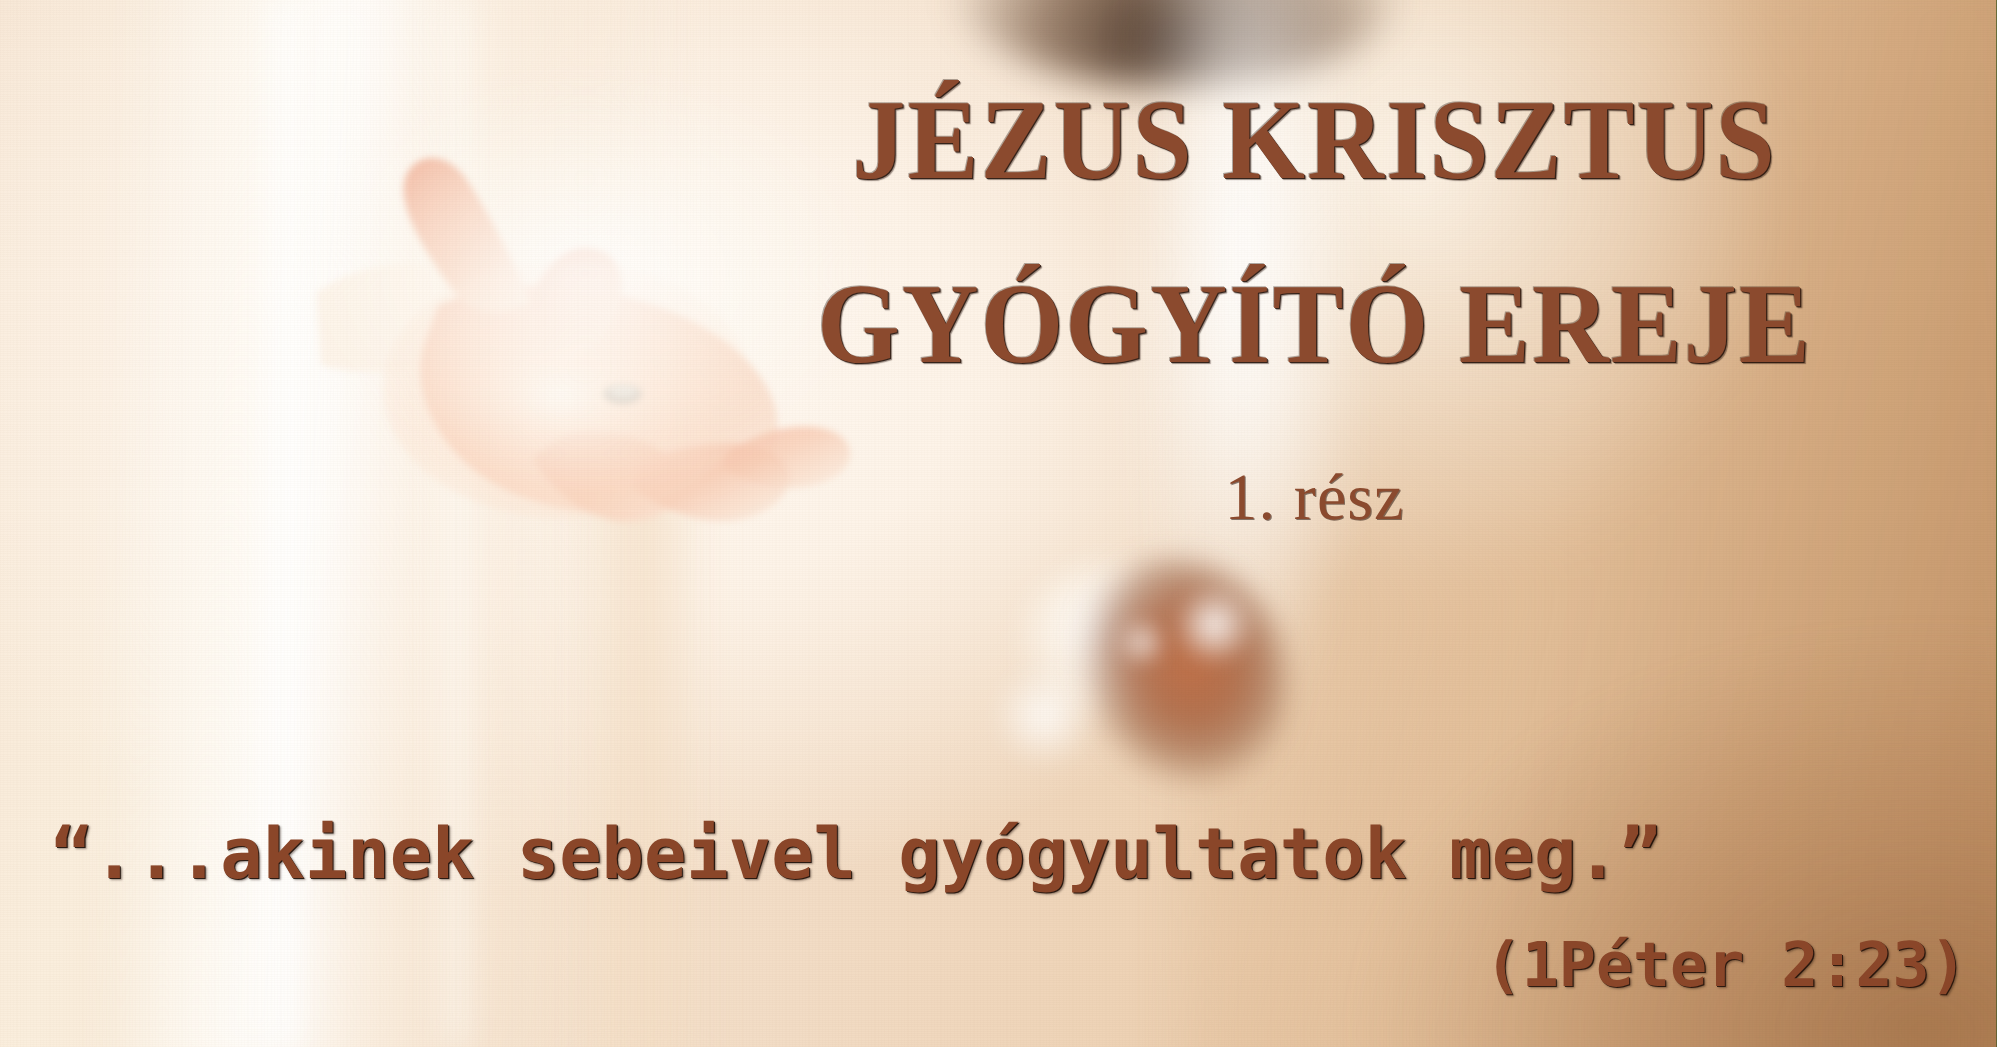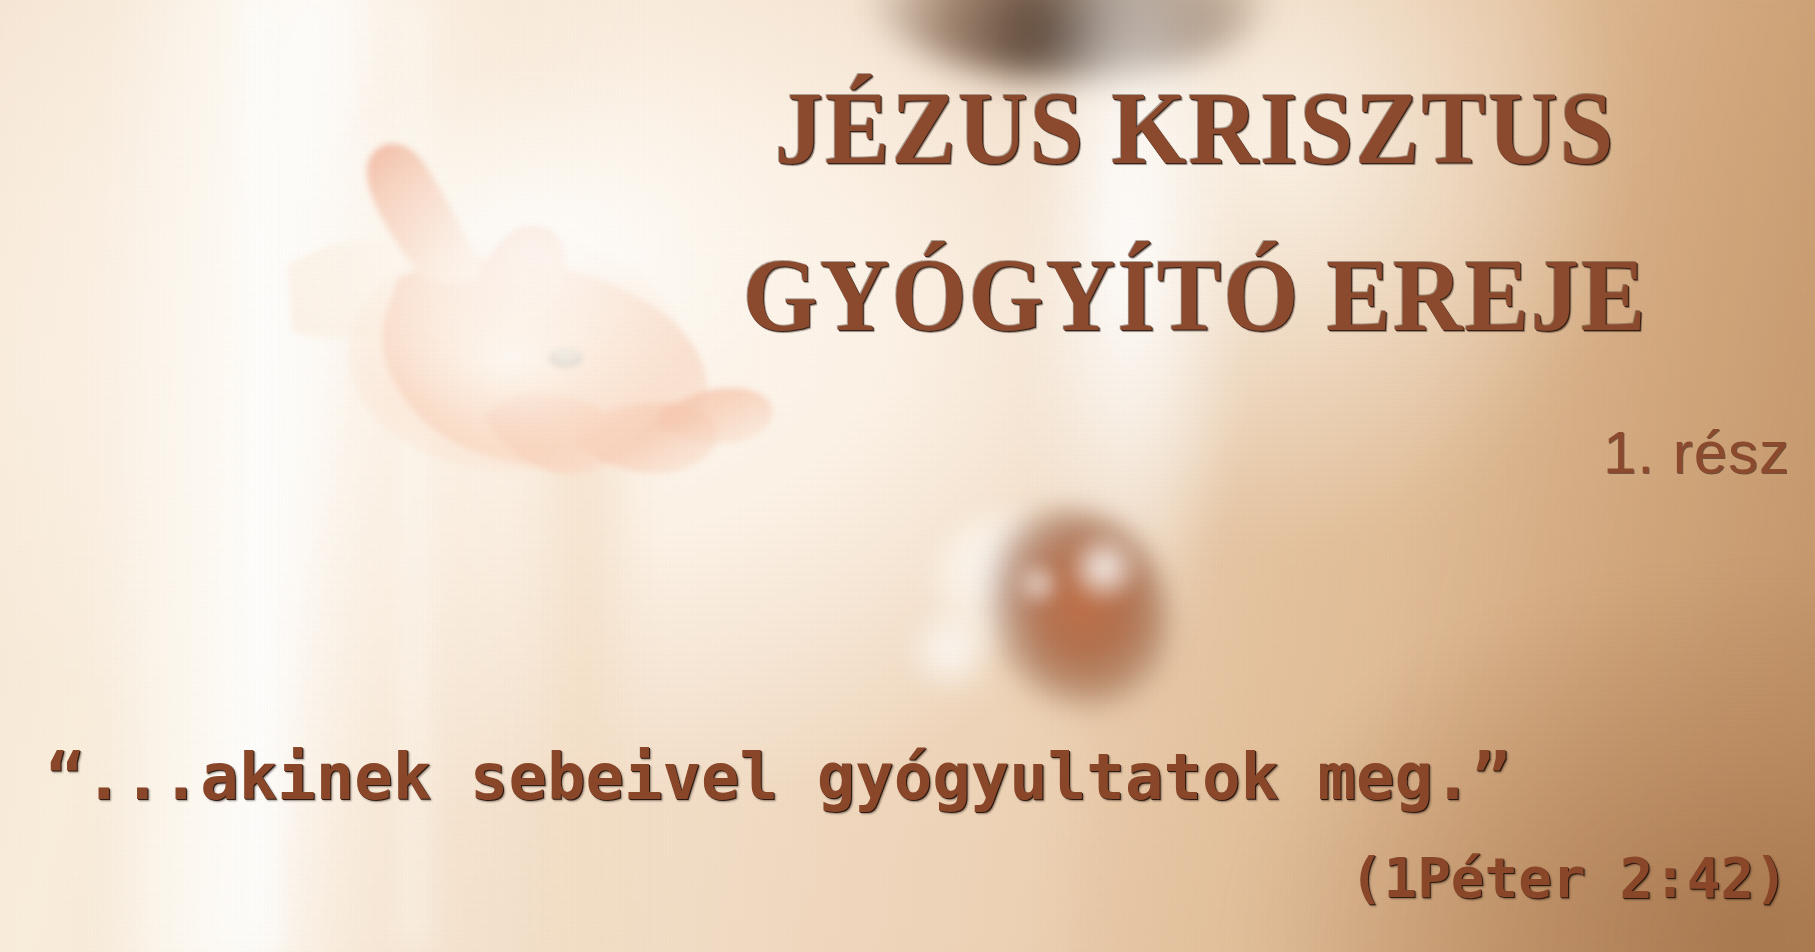--- a/index.html
+++ b/index.html
@@ -176,22 +176,22 @@
     transform-origin: 50% 50%;
     color: #8b4a2e;
     text-shadow:
        1px 1px 0 rgba(35,16,8,.85),
        2px 2px 1px rgba(35,16,8,.45),
       -1px -1px 0 rgba(35,16,8,.35);
   }
 
   #subtitle {
     left: 600px; top: 418px; width: 1190px;
-    text-align: right;
-    font-family: Liberation Sans, sans-serif;
+    text-align: center;
+    font-family: Liberation Serif, serif;
     font-size: 60px;
     font-weight: 400;
     letter-spacing: 1px;
     color: #8b4a2e;
     text-shadow: 1px 1px 0 rgba(40,18,9,.55);
   }
 
   #quote {
     left: 46px; top: 740px; width: 1760px;
     font-family: "DejaVu Sans Mono", "Liberation Mono", monospace;
@@ -287,15 +287,15 @@
 
   <div class="txt" id="title-block">
     <div class="title-line">JÉZUS KRISZTUS</div>
     <div class="title-line">GYÓGYÍTÓ EREJE</div>
   </div>
 
   <div class="txt" id="subtitle">1. rész</div>
 
   <div class="txt" id="quote">“...akinek sebeivel gyógyultatok meg.”</div>
 
-  <div class="txt" id="reference">(1Péter 2:42)</div>
+  <div class="txt" id="reference">(1Péter 2:23)</div>
 
 </div>
 
 </body></html>

